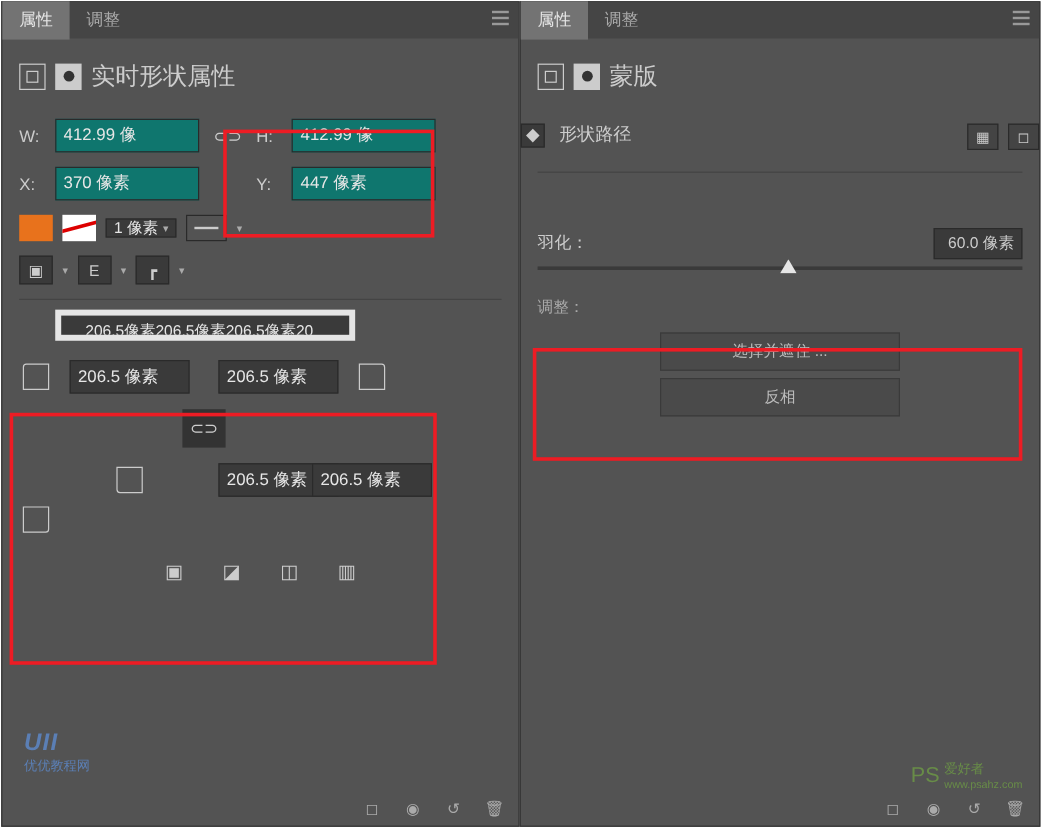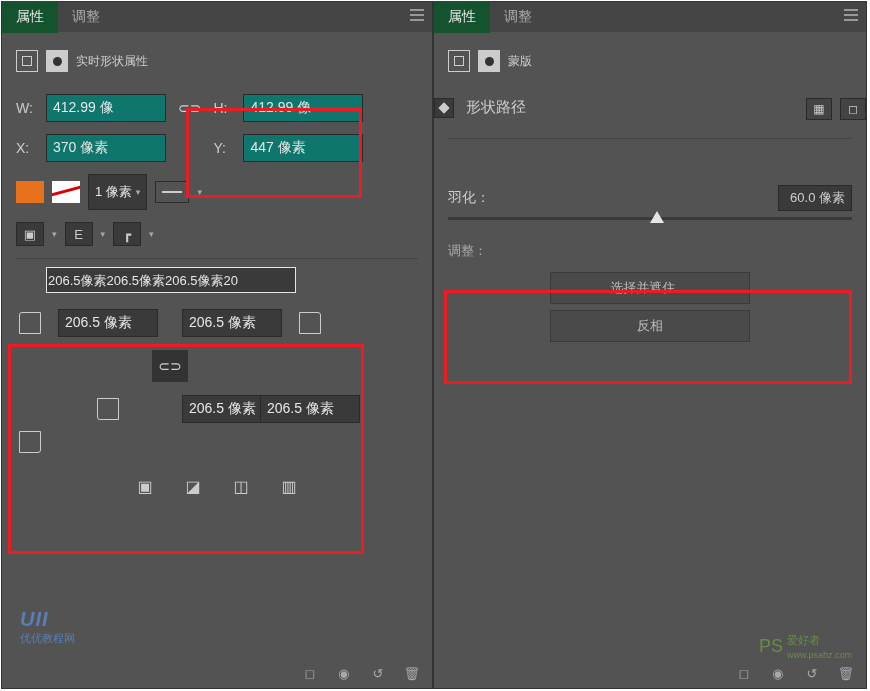--- a/index.html
+++ b/index.html
@@ -2,45 +2,45 @@
 <html><head>
 <meta charset="utf-8">
 <style>
 *{box-sizing:border-box;margin:0;padding:0;font-family:"Microsoft YaHei",Arial,sans-serif}
 body{background:#fff;width:870px;height:691px;position:relative}
 .panel{position:absolute;background:#535353;color:#ccc;font-size:13px;border:1px solid #333}
 .panel-left{left:1px;top:1px;width:432px;height:688px}
 .panel-right{left:433px;top:1px;width:434px;height:688px}
 .tabs{background:#454545;height:30px;display:flex;align-items:center;position:relative}
 .tab{padding:7px 14px;cursor:pointer;color:#aaa;font-size:14px}
-.tab.active{background:#14532d;color:#e6e6e6}
+.tab.active{background:#737373;color:#e6e6e6}
 .tab-menu{position:absolute;right:8px;top:7px;display:flex;flex-direction:column;gap:3px}
 .tab-menu span{width:14px;height:2px;background:#999}
 .hdr{display:flex;align-items:center;gap:8px;padding:18px 14px 12px}
 .icon-shape{width:22px;height:22px;border:1px solid #ccc;display:inline-flex;align-items:center;justify-content:center}
 .icon-shape::before{content:"";width:8px;height:8px;border:1px solid #ccc}
 .icon-mask{width:22px;height:22px;background:#ccc;display:inline-flex;align-items:center;justify-content:center}
 .icon-mask::before{content:"";width:9px;height:9px;border-radius:50%;background:#333}
-.hdr-title{font-size:12px}
+.hdr-title{font-size:20px}
 .body{padding:10px 14px}
 .row{display:flex;align-items:center;margin-bottom:12px;gap:4px}
 .lbl{width:26px;font-size:14px}
 .inp{background:#0f766e;border:1px solid #2a2a2a;color:#e6e6e6;padding:4px 6px;font-size:14px;width:120px;height:28px}
 .link-icon{color:#ccc;padding:0 8px;font-size:14px}
 .rbox{position:absolute;border:3px solid #ed1c24;pointer-events:none}
 .sw{width:28px;height:22px;display:inline-block}
 .sw-orange{background:#e8721c}
 .sw-stroke{background:#fff;position:relative;overflow:hidden}
 .sw-stroke::before{content:"";position:absolute;left:-4px;top:8px;width:40px;height:3px;background:#d00;transform:rotate(-15deg)}
-.dd{background:#3a3a3a;border:1px solid #2a2a2a;color:#e6e6e6;padding:3px 6px;font-size:13px;display:inline-flex;align-items:center;gap:4px;height:36px}
+.dd{background:#3a3a3a;border:1px solid #2a2a2a;color:#e6e6e6;padding:3px 6px;font-size:13px;display:inline-flex;align-items:center;gap:4px;height:16px}
 .dd-arrow{font-size:9px;color:#aaa}
 .dash-sw{width:34px;height:22px;display:inline-flex;align-items:center;justify-content:center;background:transparent}
 .dash-sw span{width:22px;height:2px;background:#ccc}
 .path-btn{width:28px;height:24px;background:#3a3a3a;border:1px solid #2a2a2a;display:inline-flex;align-items:center;justify-content:center;font-size:13px}
-.corner-long{background:#3a3a3a;border:1px solid #e5e5e5;color:#e6e6e6;padding:4px 1px;font-size:13px;width:250px;height:26px;overflow:hidden;white-space:nowrap;margin-left:30px;margin-bottom:12px}
+.corner-long{background:#3a3a3a;border:5px solid #e5e5e5;color:#e6e6e6;padding:4px 20px;font-size:13px;width:250px;height:26px;overflow:hidden;white-space:nowrap;margin-left:30px;margin-bottom:12px}
 .corner-grid{display:grid;grid-template-columns:28px 120px 120px 28px;grid-template-rows:36px 42px 36px;align-items:center;justify-items:center;gap:4px}
 .crn-i{width:22px;height:22px;border:1px solid #ccc}
 .crn-tl{border-radius:3px 0 0 0}
 .crn-tr{border-radius:0 3px 0 0}
 .crn-bl{border-radius:0 0 0 3px}
 .crn-br{border-radius:0 0 3px 0}
 .crn-inp{background:#3a3a3a;border:1px solid #2a2a2a;color:#e6e6e6;padding:4px 6px;font-size:14px;width:100px;height:28px}
 .link-btn{width:36px;height:32px;background:#333;display:inline-flex;align-items:center;justify-content:center;font-size:14px}
 .pathops{display:flex;gap:12px;justify-content:center;margin-top:18px}
 .pathop{width:36px;height:30px;display:inline-flex;align-items:center;justify-content:center;font-size:16px;color:#ccc}

